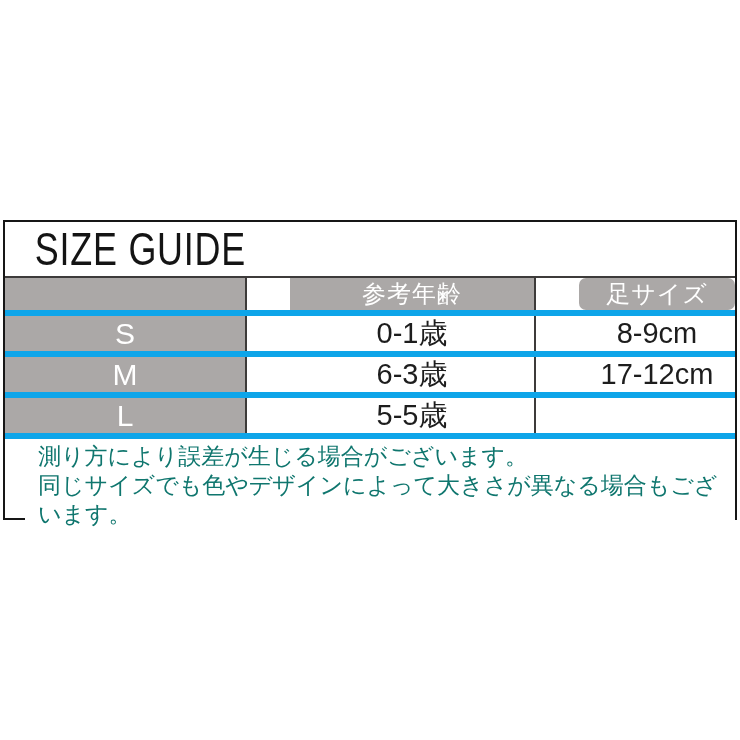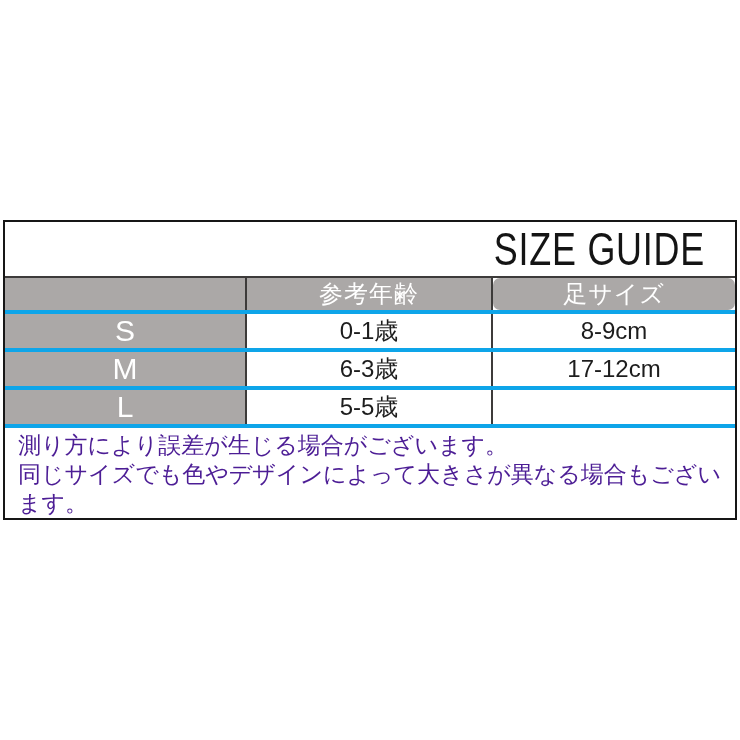--- a/index.html
+++ b/index.html
@@ -21,35 +21,36 @@
     border: 2px solid #161616;
     background: #ffffff;
     display: flex;
     flex-direction: column;
   }
   .title-bar {
     height: 71px;
     border-bottom: 2px solid #3d3b3a;
     display: flex;
     align-items: center;
-    justify-content: flex-end;
+    justify-content: flex-start;
     background: #ffffff;
   }
   .title-text {
     font-size: 46px;
     font-weight: 400;
     color: #141414;
     letter-spacing: 1px;
     transform: scaleX(0.78);
     transform-origin: center;
     white-space: nowrap;
   }
   .t-row {
     display: flex;
-    border-bottom: 4px solid #0ea5e9;
+    border-bottom: 6px solid #0ea5e9;
+    gap: 43px;
   }
   .t-row.header { height: 40px; }
   .t-row.size-row { height: 41px; }
   .cell {
     display: flex;
     align-items: center;
     justify-content: center;
     overflow: hidden;
   }
   .c1 { width: 242px; border-right: 2px solid #3d3b3a; }
@@ -61,29 +62,30 @@
     font-size: 24px;
     letter-spacing: 1px;
   }
   .size-label {
     color: #ffffff;
     font-size: 30px;
   }
   .data-cell {
     background: #ffffff;
     color: #1d1d1d;
-    font-size: 24px;
+    font-size: 29px;
   }
   .notes-bar {
     flex: 1;
     background: #ffffff;
     padding: 3px 12px 0 13px;
-    color: #4c1d95;
+    color: #0f766e;
     font-size: 23px;
     line-height: 29px;
+    margin-left: 20px;
   }
 </style>
 </head>
 <body>
 
 <div class="sheet">
   <div class="guide-block">
 
     <div class="title-bar">
       <div class="title-text">SIZE GUIDE</div>

